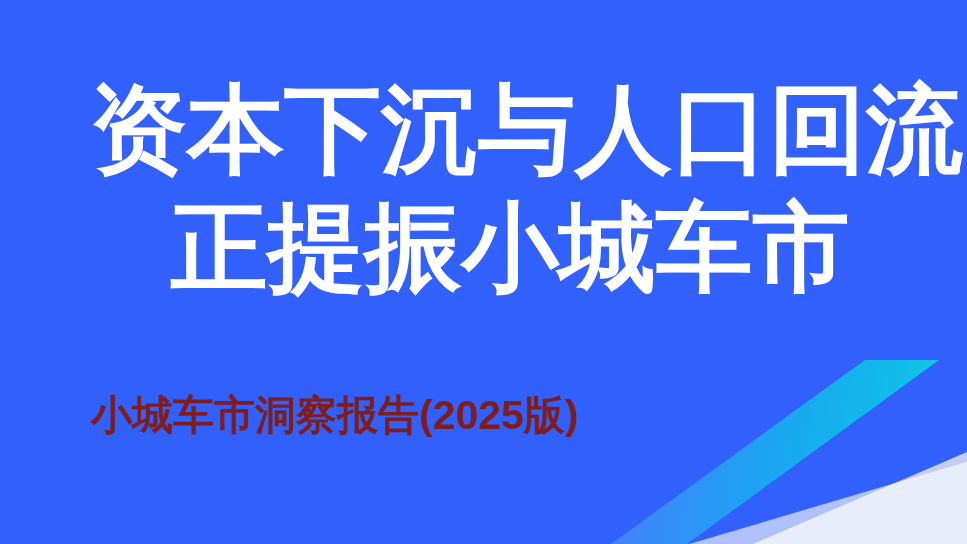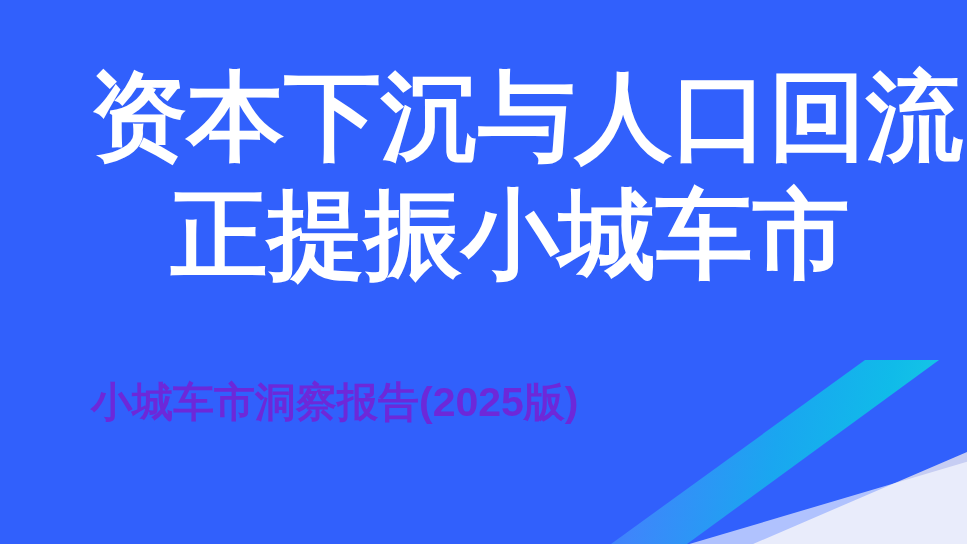--- a/index.html
+++ b/index.html
@@ -58,21 +58,21 @@
     top: 0;
     width: 400px;
     height: 200px;
     background: rgba(255, 255, 255, 0.62);
     clip-path: polygon(-20% 130%, 120% 47%, 120% 130%);
   }
   
   .content {
     position: absolute;
     left: 0;
-    top: 4px;
+    top: 17px;
     width: 967px;
     height: 444px;
   }
   .headline {
     position: absolute;
     left: 90px;
     top: 54px;
     width: 840px;
     color: #ffffff;
     font-size: 97px;
@@ -85,21 +85,21 @@
     display: block;
   }
   .headline .line2 {
     letter-spacing: 0px;
     text-align: center;
   }
   .subtitle {
     position: absolute;
     left: 91px;
     top: 371px;
-    color: #6d28d9;
+    color: #7f1d1d;
     font-size: 41px;
     font-weight: 700;
     letter-spacing: 0px;
     white-space: nowrap;
   }
 </style>
 </head>
 <body>
 
 <div id="poster">

